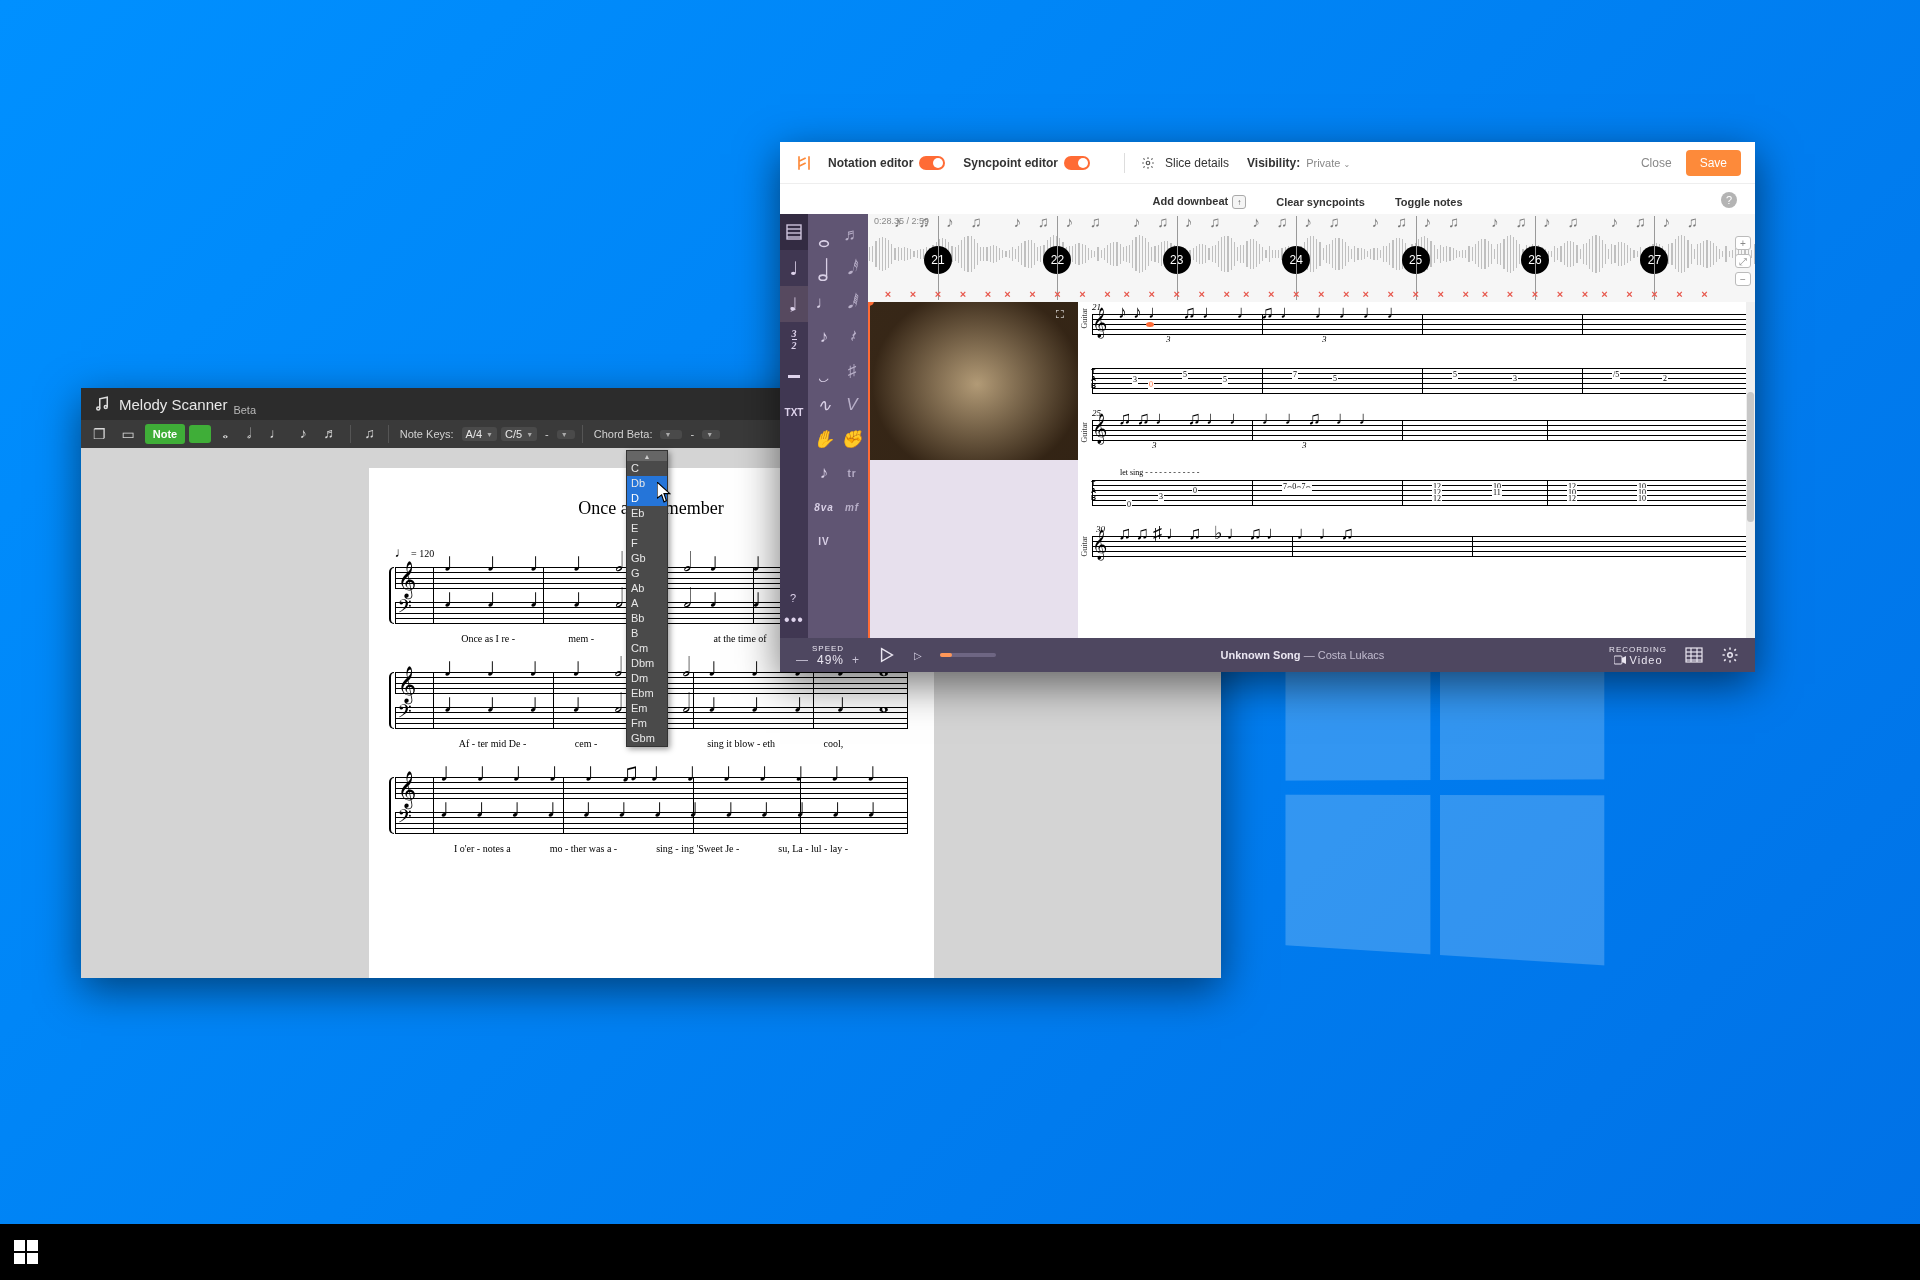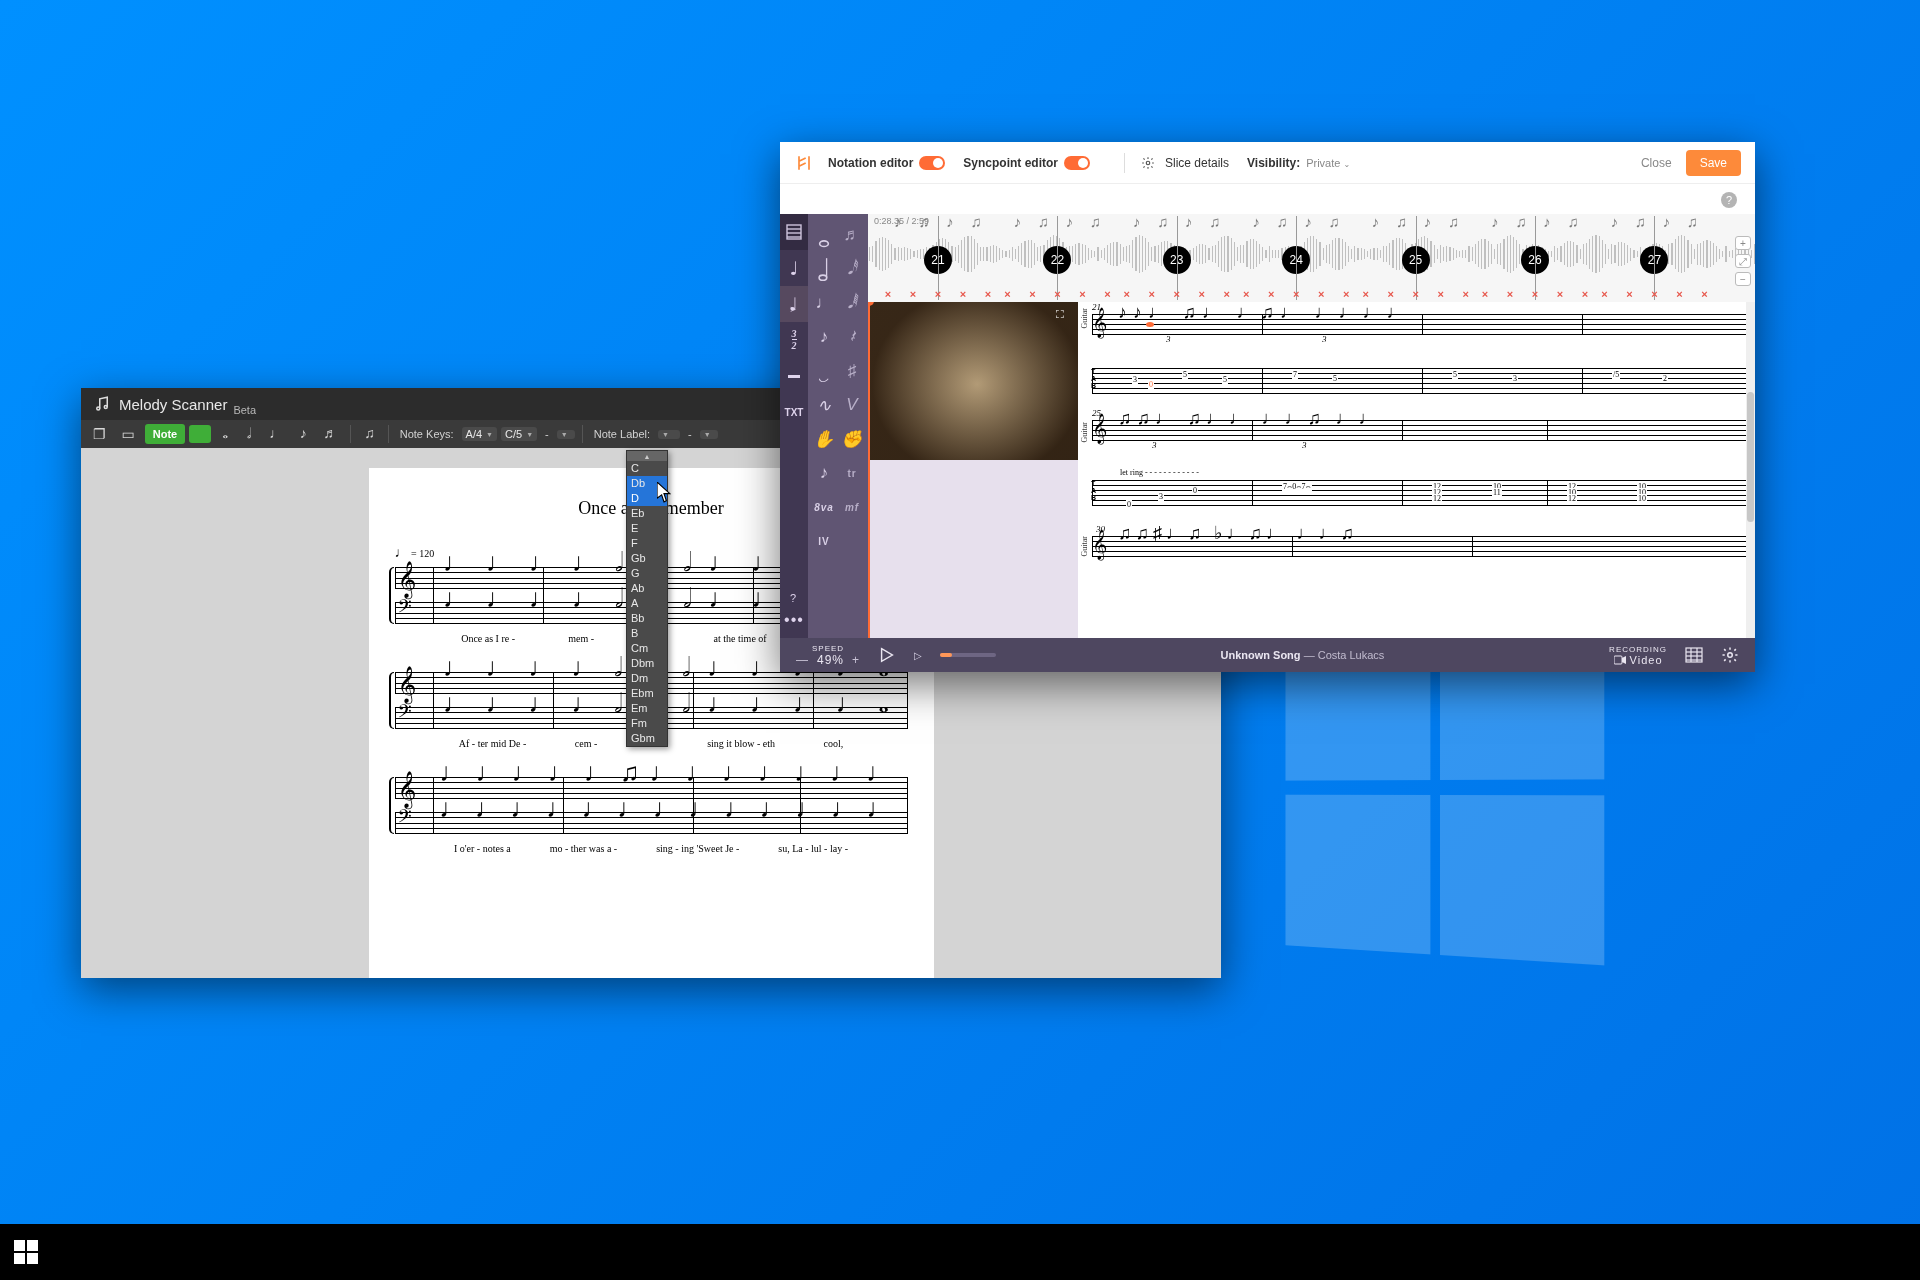--- a/index.html
+++ b/index.html
@@ -338,21 +338,21 @@
     <span class="mtb-btn mtb-icon" style="font-family:serif">♬</span>
     <span class="mtb-sep"></span>
     <span class="mtb-btn mtb-icon" style="font-family:serif">♫</span>
     <span class="mtb-sep"></span>
     <span class="mtb-label">Note Keys:</span>
     <span class="mtb-select">A/4</span>
     <span class="mtb-select">C/5</span>
     <span class="mtb-label">-</span>
     <span class="mtb-select" style="width:18px"></span>
     <span class="mtb-sep"></span>
-    <span class="mtb-label">Note Label:</span>
+    <span class="mtb-label">Chord Beta:</span>
     <span class="mtb-select" style="width:22px"></span>
     <span class="mtb-label">-</span>
     <span class="mtb-select" style="width:18px"></span>
   </div>
 
   <div class="melody-sheet-area">
     <div class="sheet">
       <div class="sheet-title">Once as I remember</div>
       <div class="sheet-tempo"><span class="note">♩</span> <span>= 120</span></div>
 
@@ -598,20 +598,25 @@
       <span>Slice details</span>
     </div>
     <div class="ed-visibility" style="margin-left:18px;">
       <span style="font-weight:bold">Visibility:</span>
       <span class="value"><span>Private</span> <span style="font-size:8px;">⌄</span></span>
     </div>
     <div class="ed-close">Close</div>
     <div class="ed-save">Save</div>
   </div>
 
+  <div class="ed-actions-row">
+    <span><span>Add downbeat</span><span class="kbd">↑</span></span>
+    <span>Clear syncpoints</span>
+    <span>Toggle notes</span>
+  </div>
   <div class="ed-help">?</div>
 
   <div class="ed-body">
     <div class="ed-leftbar">
       <div class="cell dark lh">
           <svg viewBox="0 0 16 16" stroke="#cdc3dc" stroke-width="1.4" fill="none">
             <rect x="1" y="1" width="14" height="14"></rect>
             <line x1="1" y1="5" x2="15" y2="5"></line>
             <line x1="1" y1="9" x2="15" y2="9"></line>
             <line x1="1" y1="13" x2="15" y2="13"></line>
@@ -1148,21 +1153,21 @@
                 <div></div>
               </div>
             <div class="vbar" style="left:0;height:20px"></div>
               <div class="vbar" style="left:160px;height:20px"></div>
             <div class="vbar" style="left:310px;height:20px"></div>
               <div class="vbar" style="left:455px;height:20px"></div>
             <div class="vbar" style="right:0;height:20px"></div>
             <div class="notes" style="left:26px;top:-12px;letter-spacing:5px;">♫♫♩ ♫♩♩ ♩♩♫ ♩♩</div>
             <span class="triplet" style="left:60px;top:20px">3</span>
               <span class="triplet" style="left:210px;top:20px">3</span>
-            <span class="letring" style="left:28px;top:48px"><span>let ring</span> - - - - - - - - - - - -</span>
+            <span class="letring" style="left:28px;top:48px"><span>let sing</span> - - - - - - - - - - - -</span>
 
             <div class="tabclef" style="top:60px">T<br>A<br>B</div>
             <div class="st-tab" style="top:60px">
                 <div></div>
                 <div></div>
                 <div></div>
                 <div></div>
                 <div></div>
                 <div></div>
               </div>

